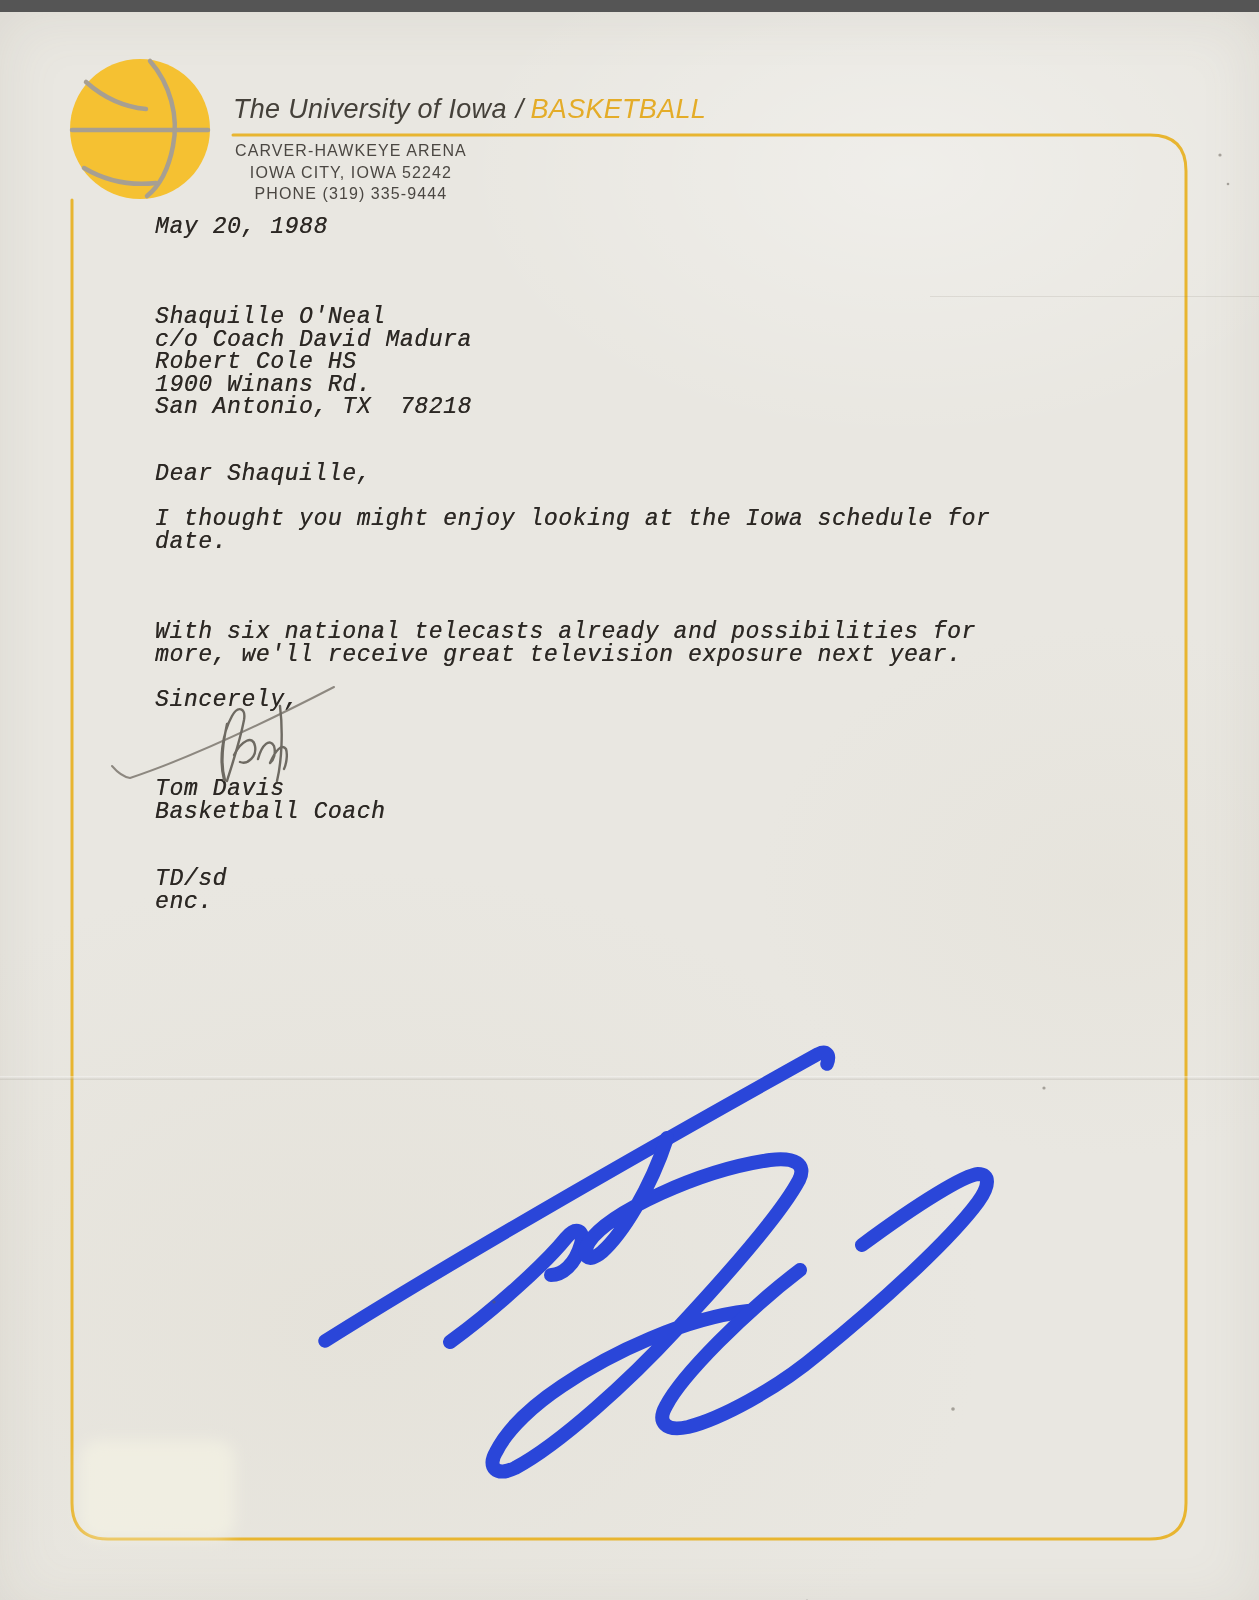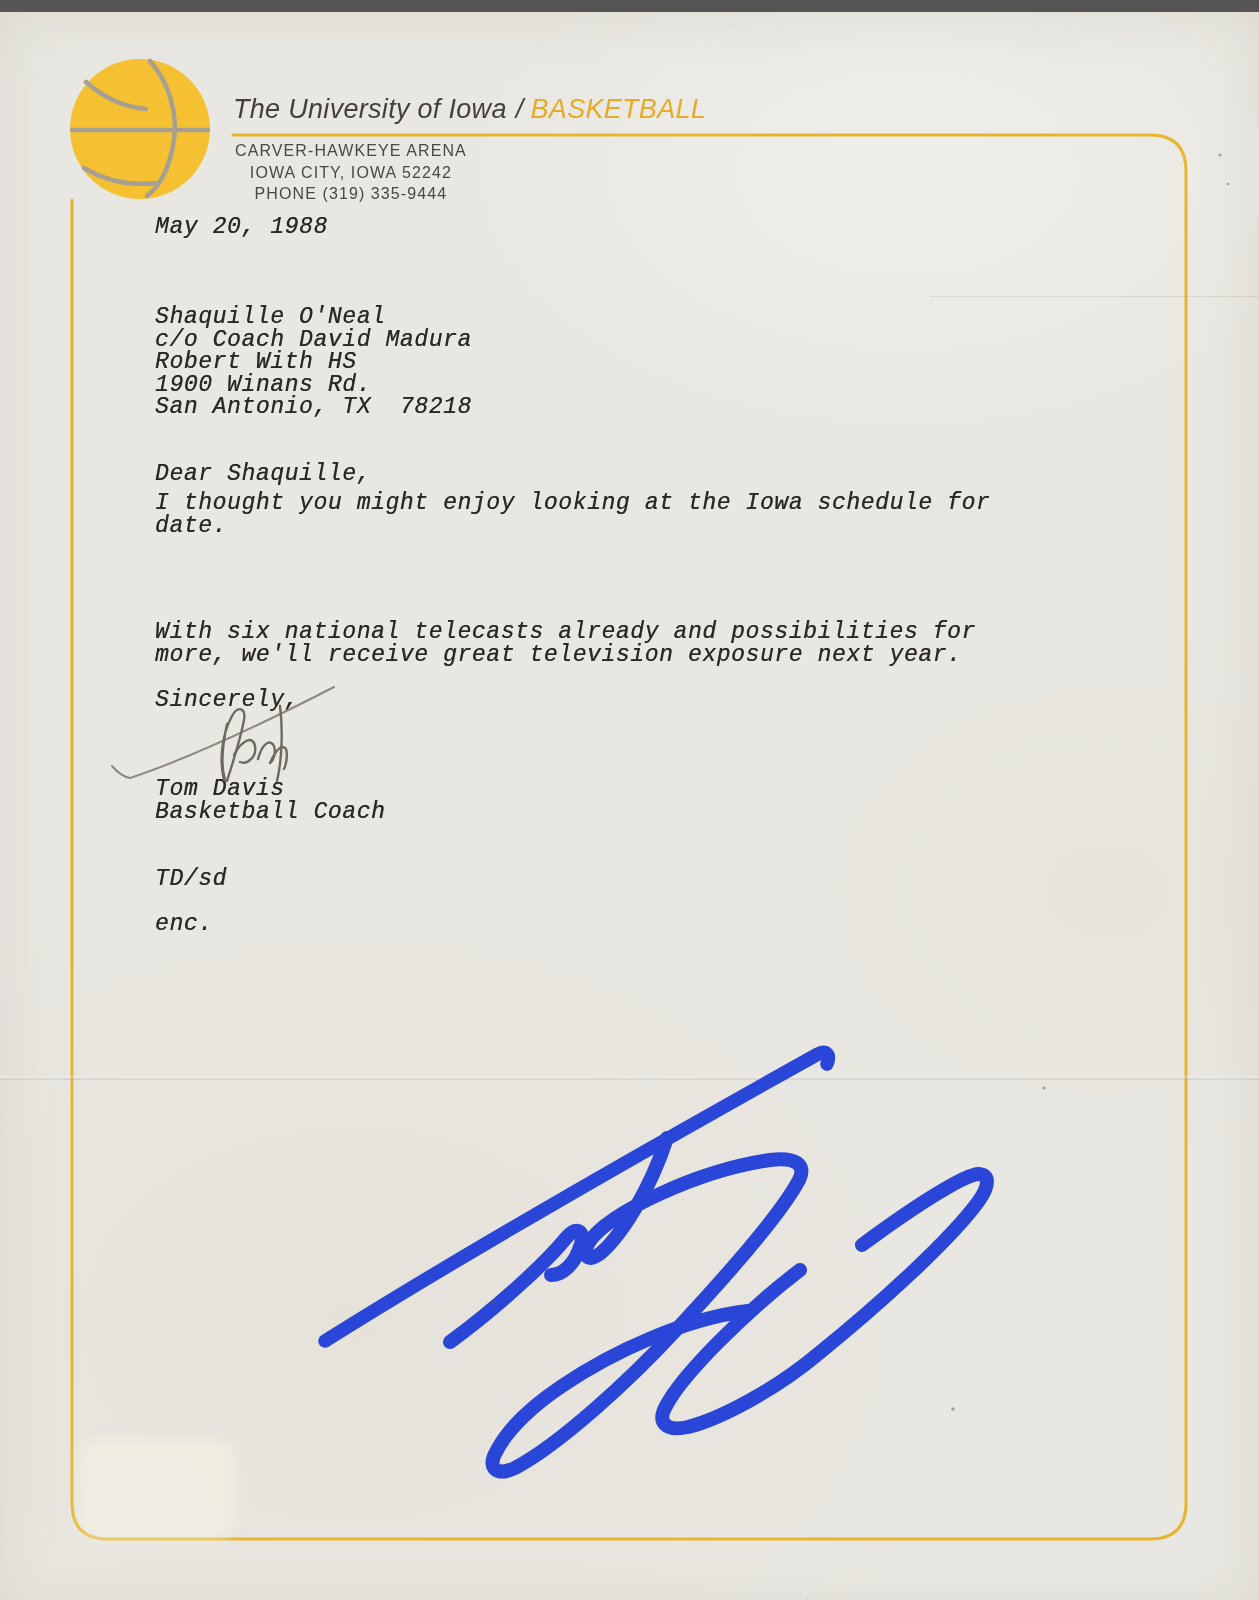--- a/index.html
+++ b/index.html
@@ -55,26 +55,26 @@
     font-size: 23px;
     line-height: 22.5px;
     letter-spacing: 0.6px;
     color: #2B2723;
     white-space: pre;
     text-shadow: 0.35px 0 0 rgba(43,39,35,0.75);
   }
   .t-date       { top: 204px; }
   .t-recipient  { top: 294px; }
   .t-salutation { top: 451px; }
-  .t-para1      { top: 480px; }
+  .t-para1      { top: 496px; }
   .t-para2      { top: 609px; }
   .t-closing    { top: 677px; }
   .t-signer     { top: 766px; }
   .t-ref        { top: 856px; }
-  .t-enc        { top: 901px; }
+  .t-enc        { top: 879px; }
   
   .crease-main {
     position: absolute; left: 0; top: 1064px; width: 1259px; height: 4px;
     background: linear-gradient(to bottom, rgba(255,255,255,0.45), rgba(128,122,110,0.20));
     pointer-events: none;
   }
   .crease-right {
     position: absolute; left: 930px; top: 284px; width: 329px; height: 1px;
     background: rgba(128,122,110,0.16);
     pointer-events: none;
@@ -98,21 +98,21 @@
         <path d="M84,156 C106,169 130,174 156,171"></path>
       </g>
     </g>
   </svg>
 
   <div class="lh-title"><span>The University of Iowa</span><span class="sep">/</span><span class="program">BASKETBALL</span></div>
 
   <div class="lh-address"><div class="line">CARVER-HAWKEYE ARENA</div><div class="line">IOWA CITY, IOWA 52242</div><div class="line">PHONE (319) 335-9444</div></div>
 
   <div class="typed t-date">May 20, 1988</div>
-  <div class="typed t-recipient"><div class="line">Shaquille O'Neal</div><div class="line">c/o Coach David Madura</div><div class="line">Robert With HS</div><div class="line">1900 Winans Rd.</div><div class="line">San Antonio, TX  78218</div></div>
+  <div class="typed t-recipient"><div class="line">Shaquille O'Neal</div><div class="line">c/o Coach David Madura</div><div class="line">Robert Cole HS</div><div class="line">1900 Winans Rd.</div><div class="line">San Antonio, TX  78218</div></div>
   <div class="typed t-salutation">Dear Shaquille,</div>
   <div class="typed t-para1"><div class="line">I thought you might enjoy looking at the Iowa schedule for</div><div class="line">date.</div></div>
   <div class="typed t-para2"><div class="line">With six national telecasts already and possibilities for</div><div class="line">more, we'll receive great television exposure next year.</div></div>
   <div class="typed t-closing">Sincerely,</div>
   <div class="typed t-signer"><div class="line">Tom Davis</div><div class="line">Basketball Coach</div></div>
   <div class="typed t-ref">TD/sd</div>
   <div class="typed t-enc">enc.</div>
 
   <div class="crease-main"></div>
   <div class="crease-right"></div>

